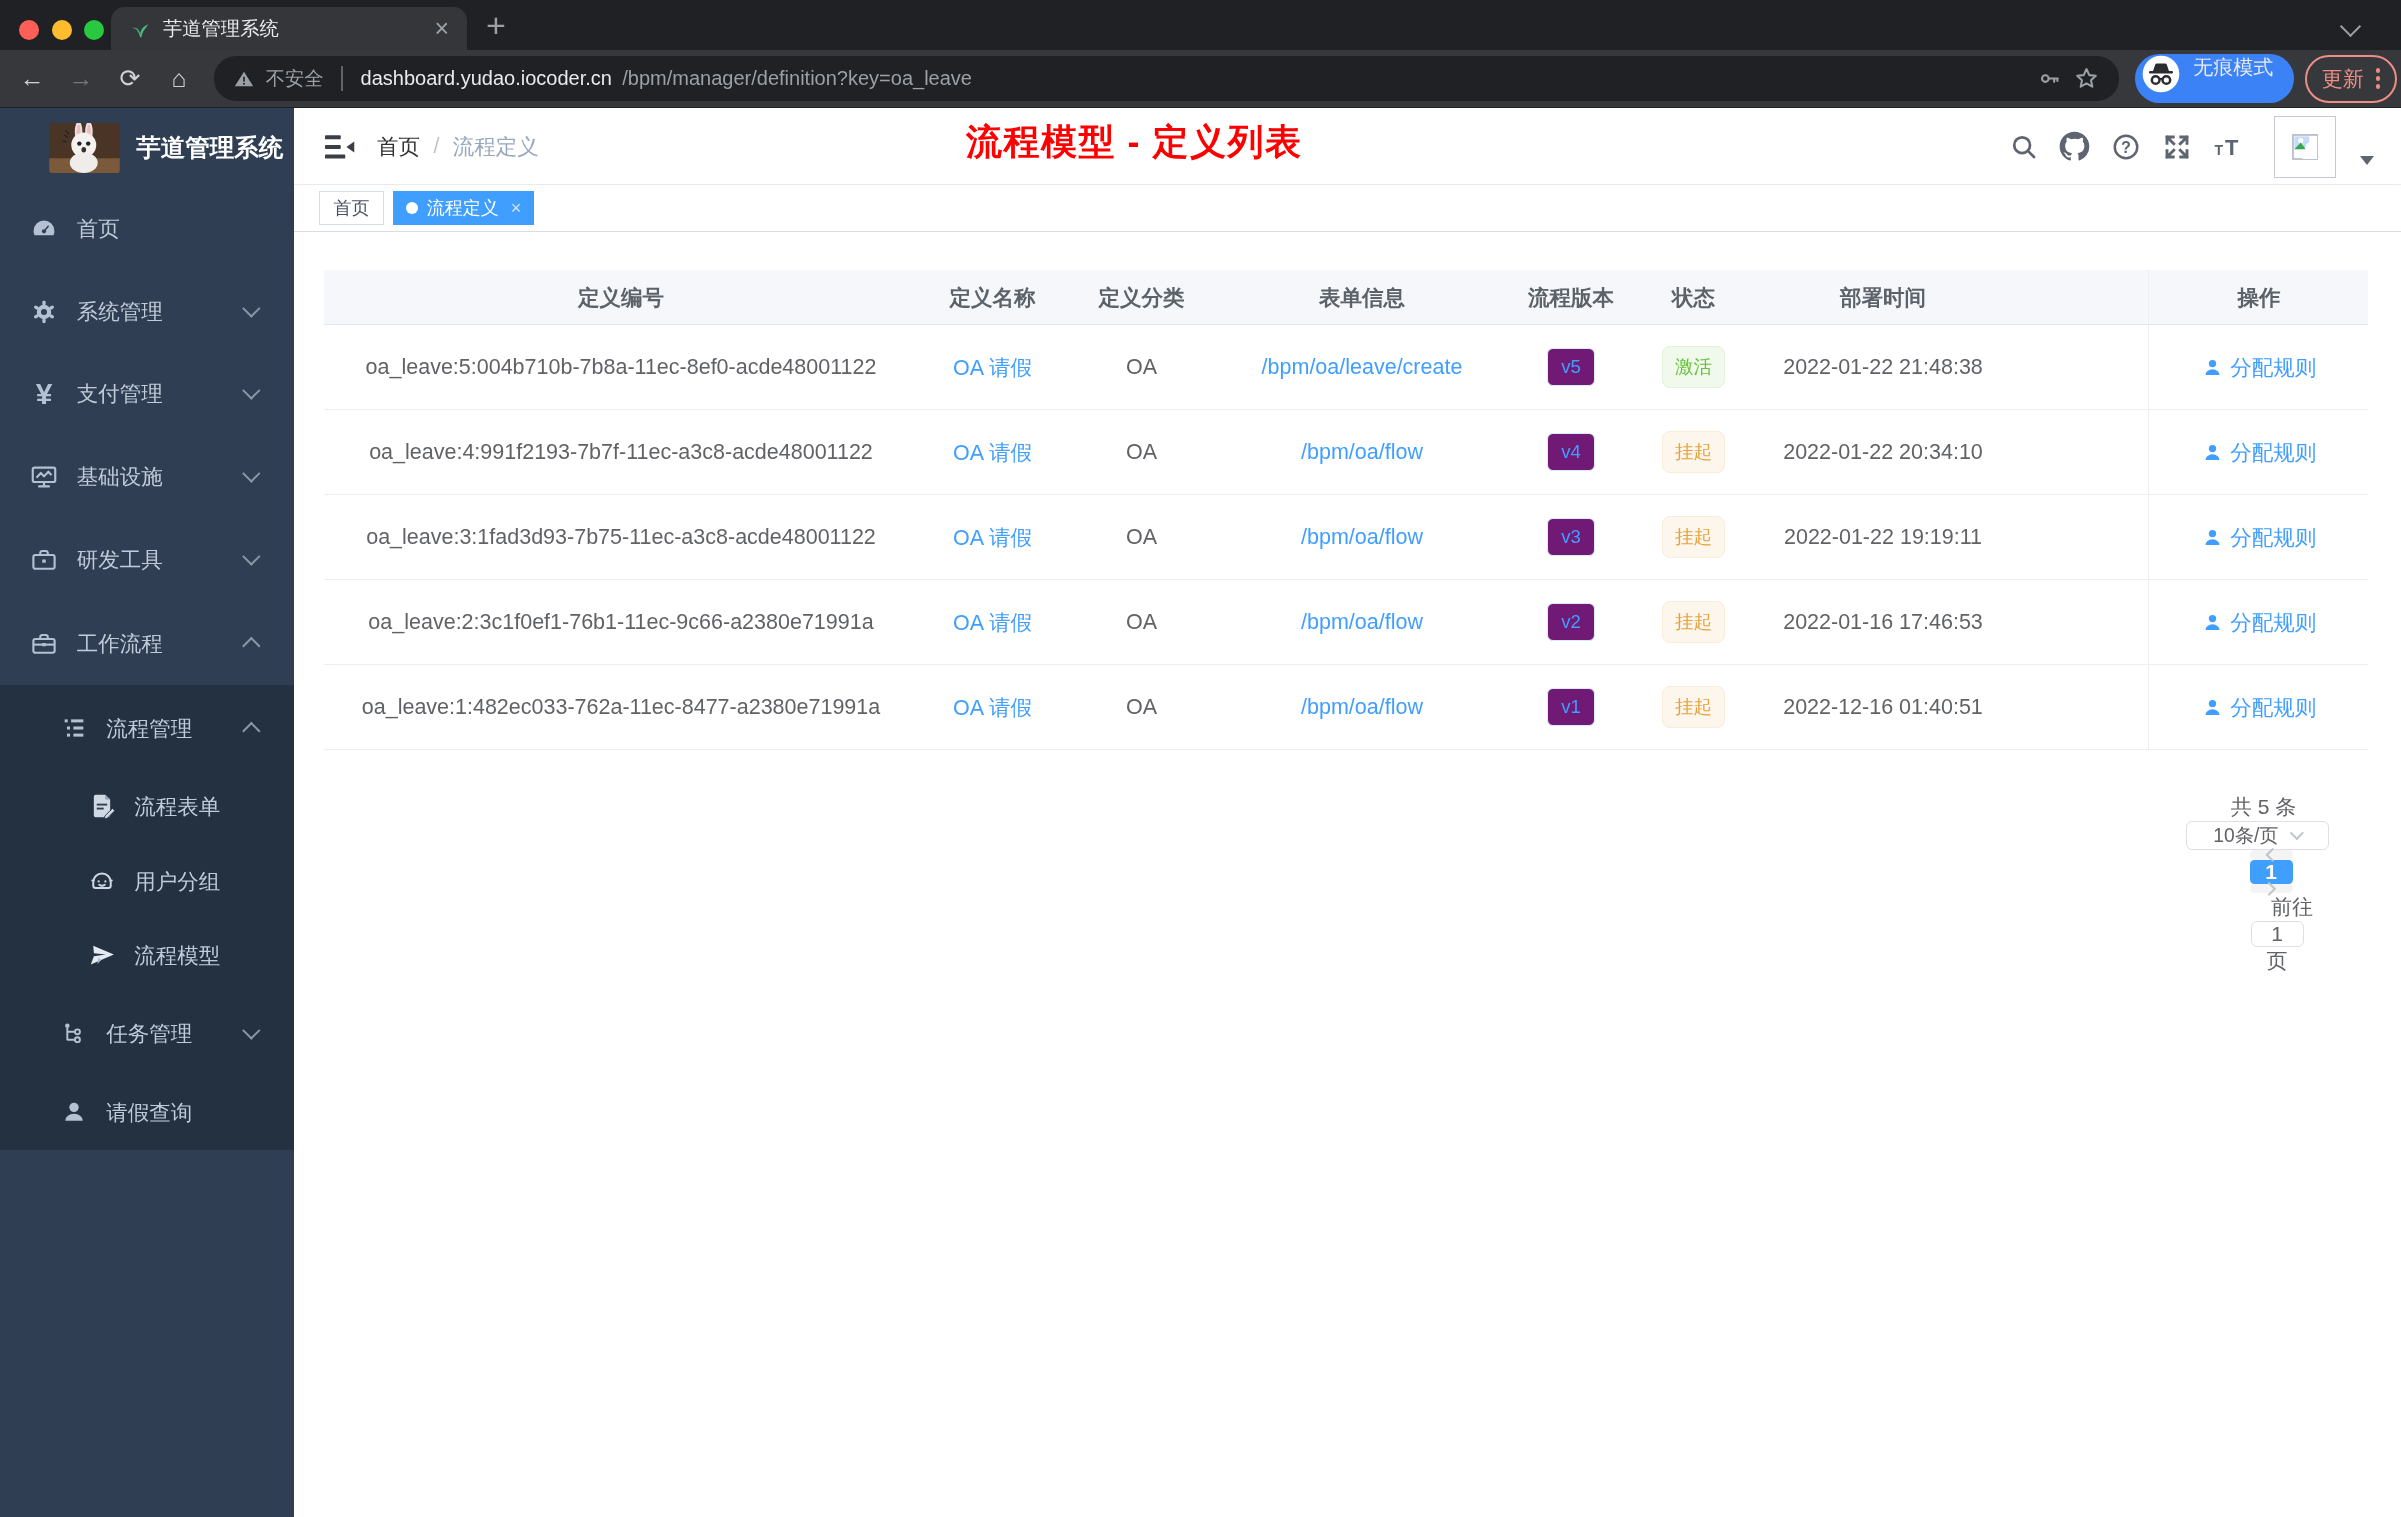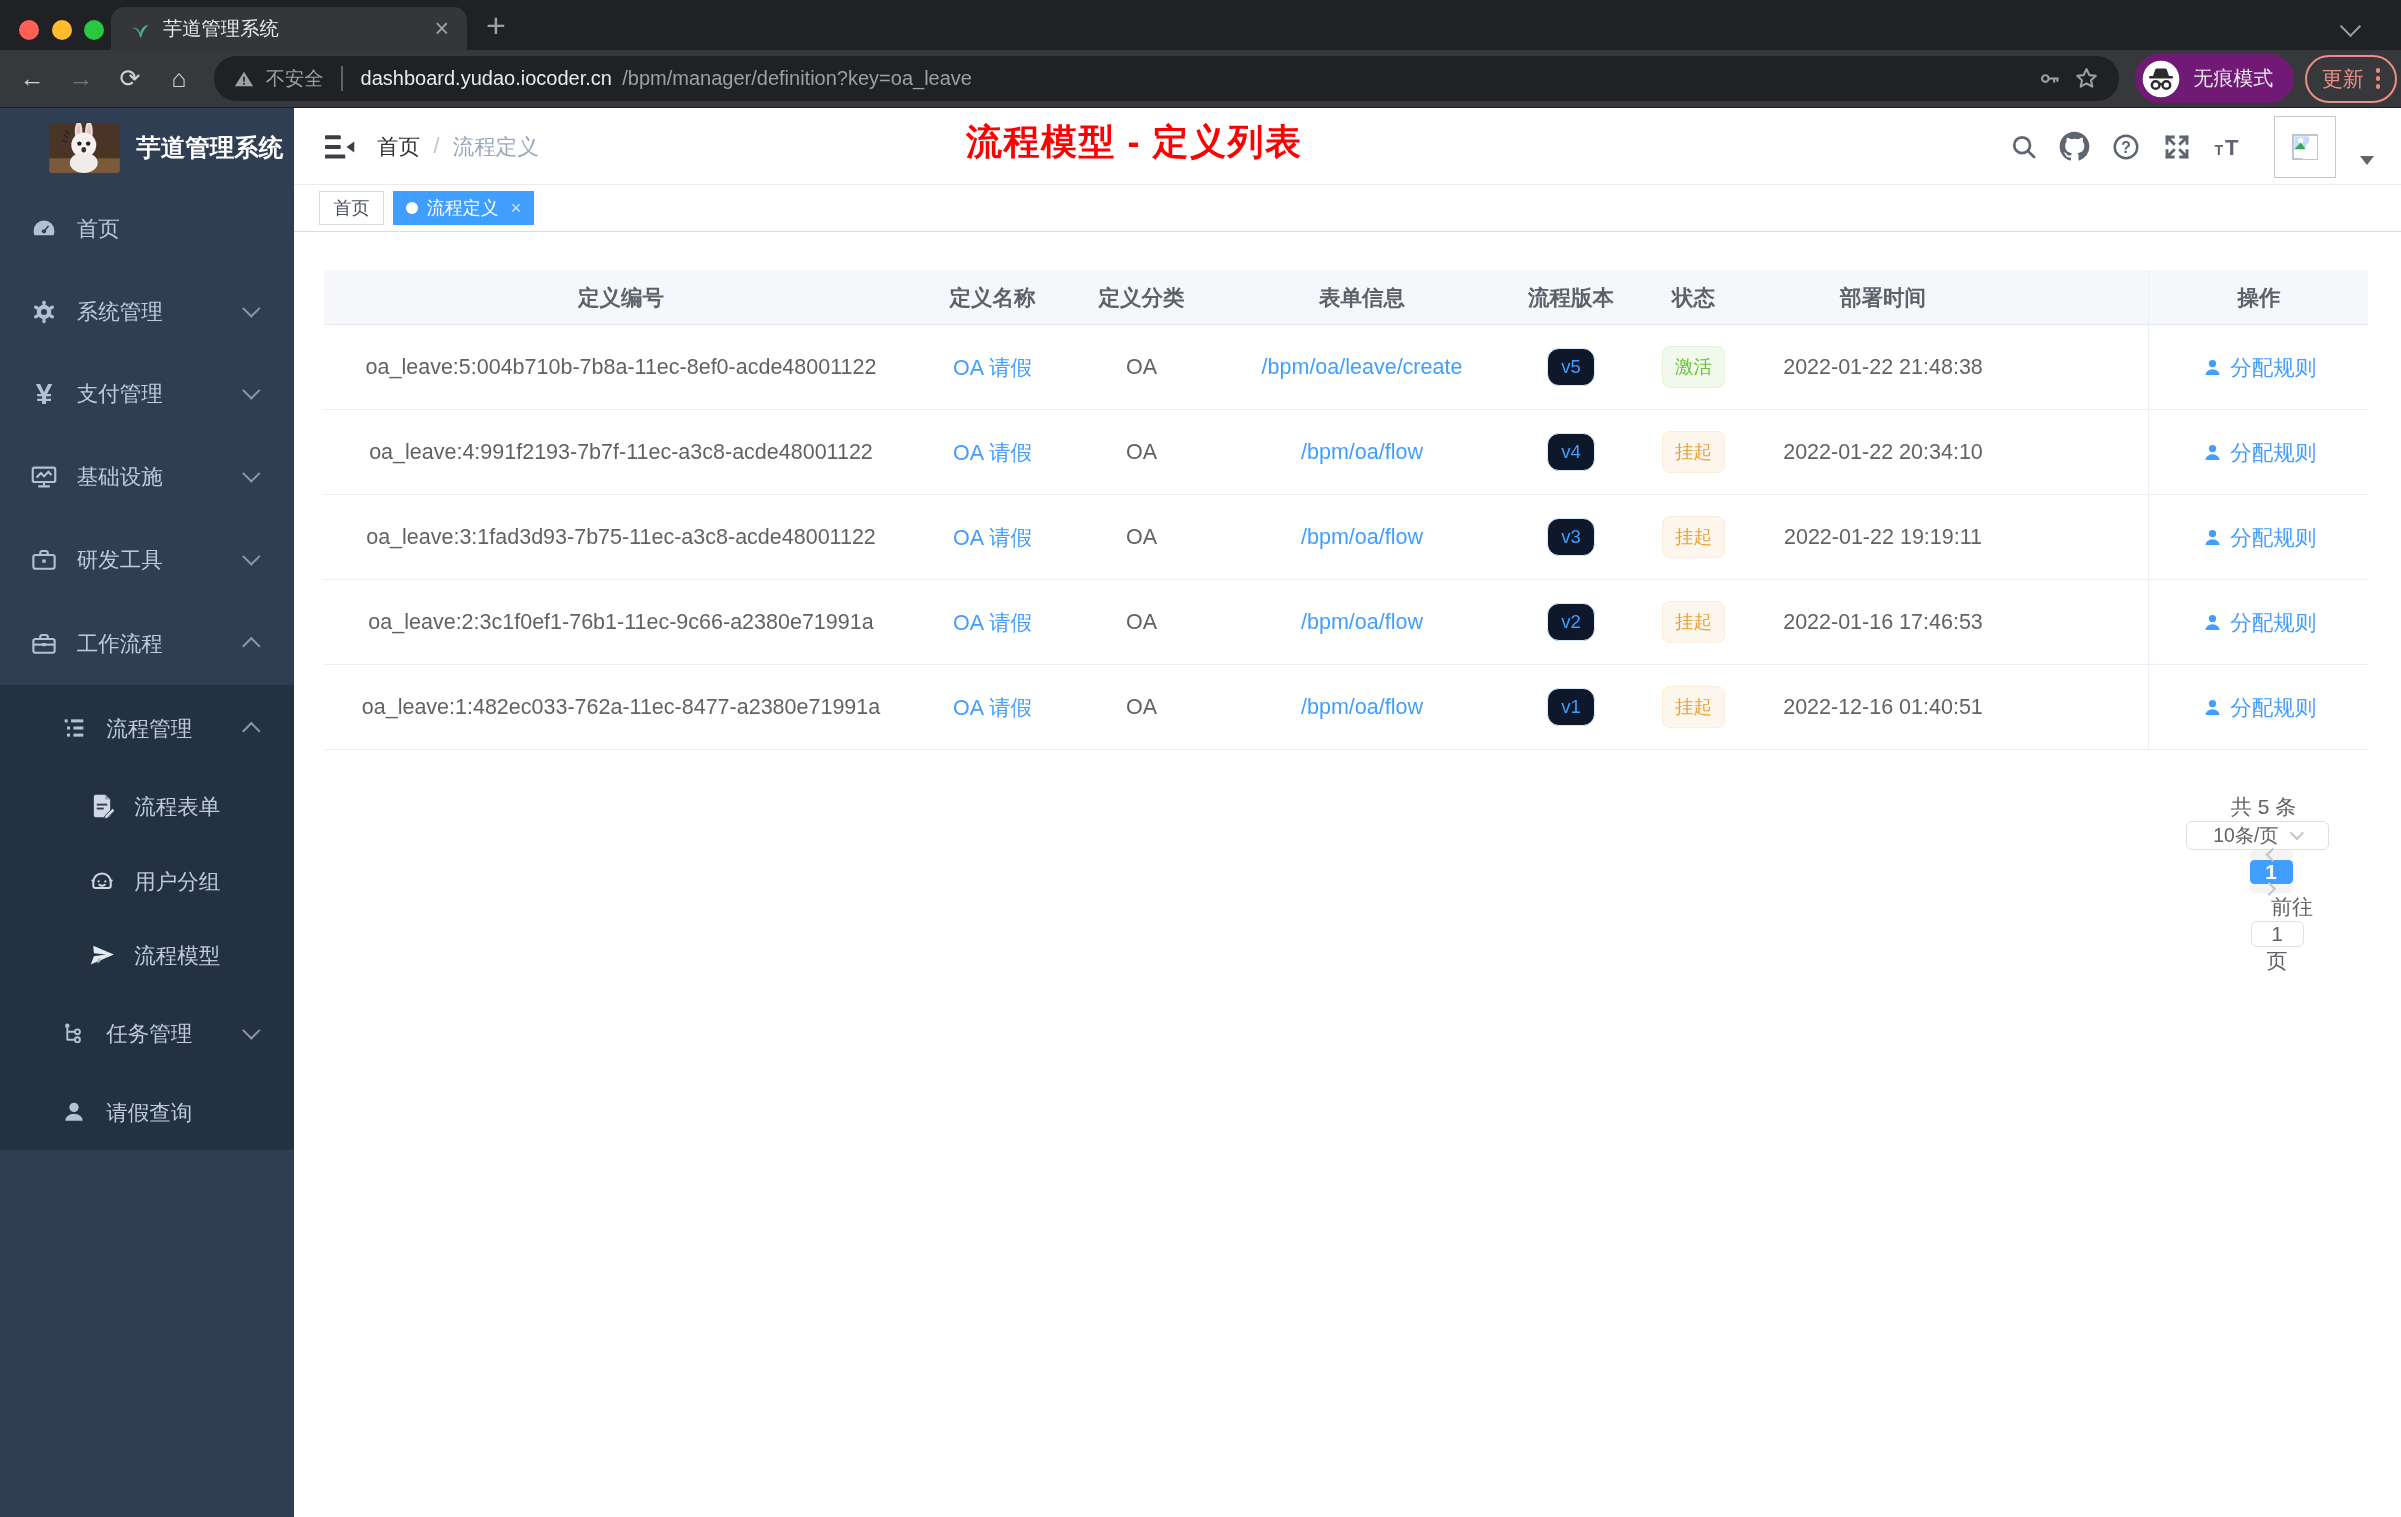--- a/index.html
+++ b/index.html
@@ -25,22 +25,22 @@
   .toolbar { position:absolute; left:0; top:50px; width:100%; height:57px; background:#37383c;
              display:flex; align-items:center; padding-left:18px; }
   .navbtn { width:28px; text-align:center; font-size:25px; color:#ced1d5; margin-right:21px; }
   .navbtn.disabled { color:#73767a; }
   .urlpill { width:1905px; height:45px; border-radius:22px; background:#202124; display:flex;
              align-items:center; padding:0 19.3px; gap:10.4px; }
   .sec-label { font-size:19.3px; color:#9aa0a6; }
   .url-sep { width:1.5px; height:25px; background:#5f6368; margin:0 7.4px; }
   .url-host { font-size:20px; color:#e8eaed; }
   .url-path { font-size:20px; color:#9aa0a6; flex:1; white-space:nowrap; overflow:hidden; }
-  .incog { margin-left:16.3px; height:49px; border-radius:24.5px; background:#701a75; display:flex;
-           align-items:center; gap:12px; padding:0 21px 0 6px; }
+  .incog { margin-left:16.3px; height:49px; border-radius:24.5px; background:#3b82f6; display:flex;
+           gap:12px; padding:0 21px 0 6px; }
   .incog-label { font-size:20px; color:#e8eaed; }
   .updatepill { margin-left:10.4px; height:48px; border-radius:24px; border:2.2px solid #ec8e85;
                 display:flex; align-items:center; gap:12px; padding:0 15px; }
   .update-label { font-size:21px; color:#ec8e85; }
   .kebab { display:flex; flex-direction:column; gap:3.7px; }
   .kebab i { width:4.5px; height:4.5px; border-radius:50%; background:#ec8e85; }
 
   
   .sidebar { position:absolute; left:0; top:108px; width:294px; bottom:0; background:#2f3e53; }
   .logo-row { position:absolute; left:0; top:0; width:100%; height:79px; display:flex; align-items:center; }
@@ -88,22 +88,22 @@
   
   .content { position:absolute; left:294px; top:232px; right:0; bottom:0; background:#fff; }
   .tbl { position:absolute; left:30px; top:38px; width:2044px; font-size:21.5px; color:#606266; }
   .trow { display:flex; align-items:center; height:85px; border-bottom:1.5px solid #ebeef5; background:#fff; }
   .thead { height:55px; background:#f5f7fa; border-bottom:1.5px solid #e2e8ef; font-weight:bold; color:#5b6269; }
   .cell { display:flex; align-items:center; justify-content:center; text-align:center; height:100%; flex:none; }
   .c1{width:594px;} .c2{width:149px;} .c3{width:149px;} .c4{width:292px;}
   .c5{width:126px;} .c6{width:119px;} .c7{width:260px;} .c8{width:135px;}
   .c9{width:221px; border-left:1.5px solid #ebeef5;}
   .link { color:#409eff; cursor:pointer; text-decoration:none; }
-  .vtag { display:inline-block; padding:7.4px 13.4px; border-radius:12px; font-size:18.6px;
-          background:#0f172a; border:1.5px solid #d9ecff; color:#409eff; }
+  .vtag { display:inline-block; padding:7.4px 13.4px; border-radius:6px; font-size:18.6px;
+          background:#701a75; border:1.5px solid #d9ecff; color:#409eff; }
   .stag { display:inline-block; padding:7.4px 12px; border-radius:8px; font-size:18.6px; }
   .stag.success { background:#f0f9eb; border:1.5px solid #e1f3d8; color:#67c23a; }
   .stag.warning { background:#fdf6ec; border:1.5px solid #faecd8; color:#e6a23c; }
   .actlink { display:inline-flex; align-items:center; gap:7.4px; color:#409eff; cursor:pointer; }
 
   
   .pager { position:absolute; right:33px; top:561px; height:46px; display:flex; align-items:center;flex-direction:column; }
   .pg-total { font-size:21px; color:#606266; margin-right:27px; }
   .pg-size { width:143px; height:45px; border:1.5px solid #dcdfe6; border-radius:6px; display:flex;
              align-items:center; justify-content:center; gap:13.4px; font-size:19.3px; color:#606266;

